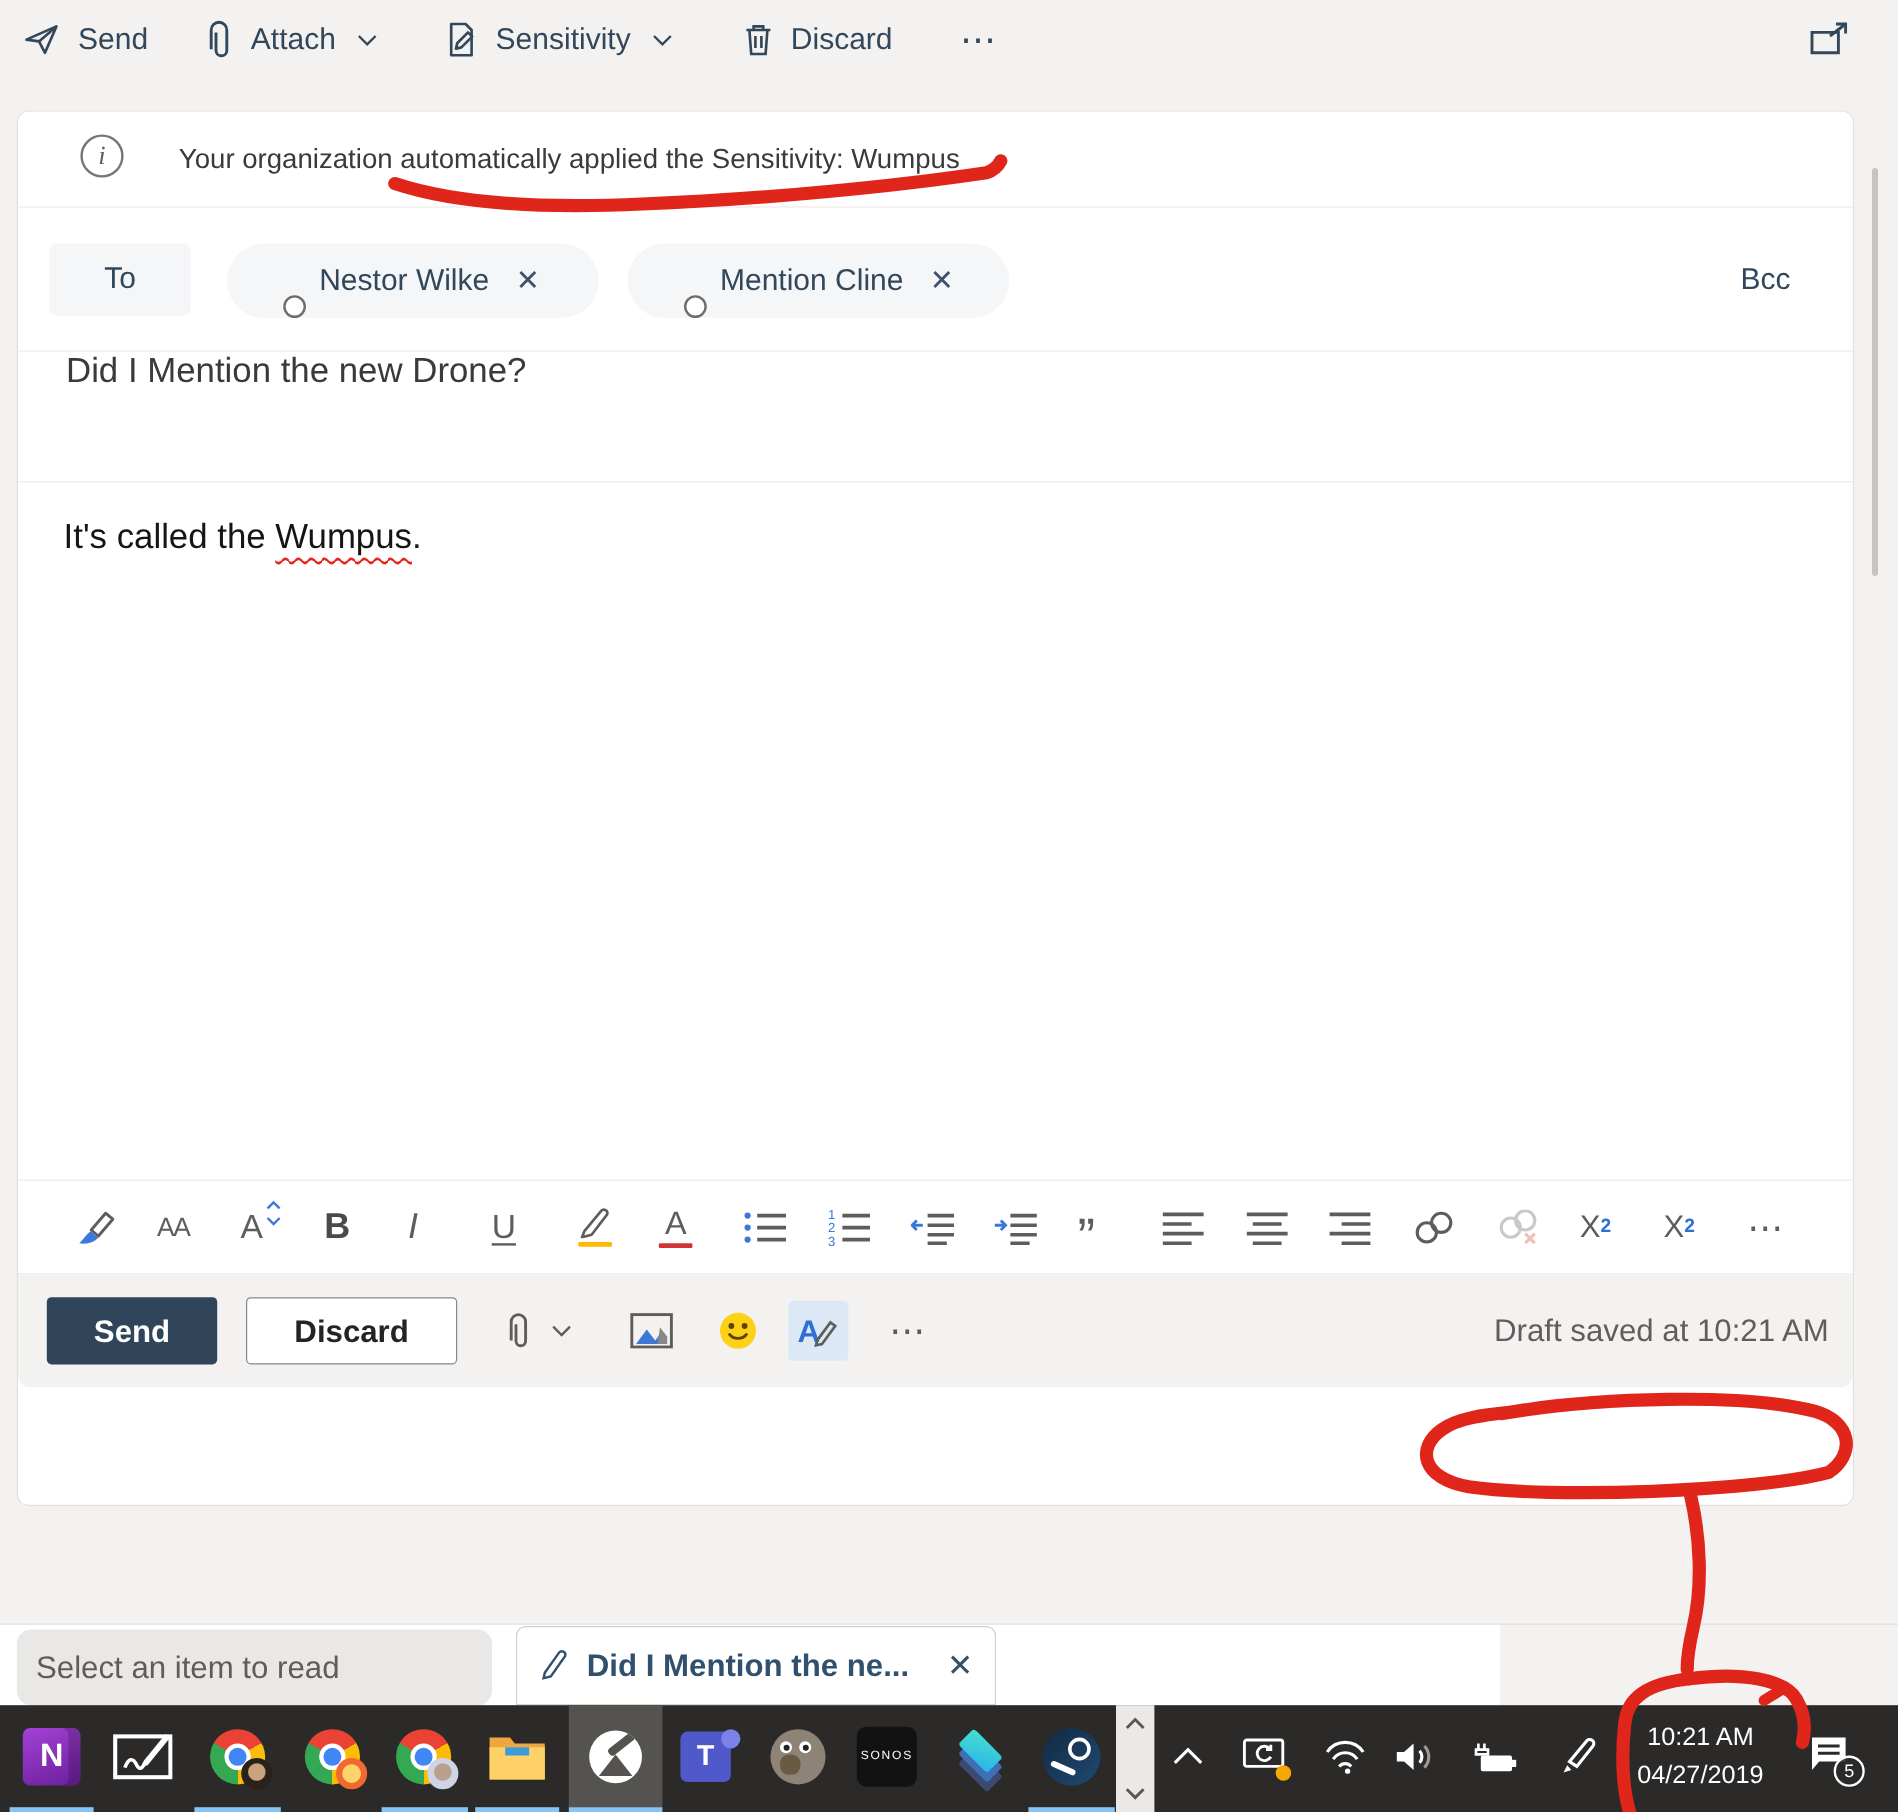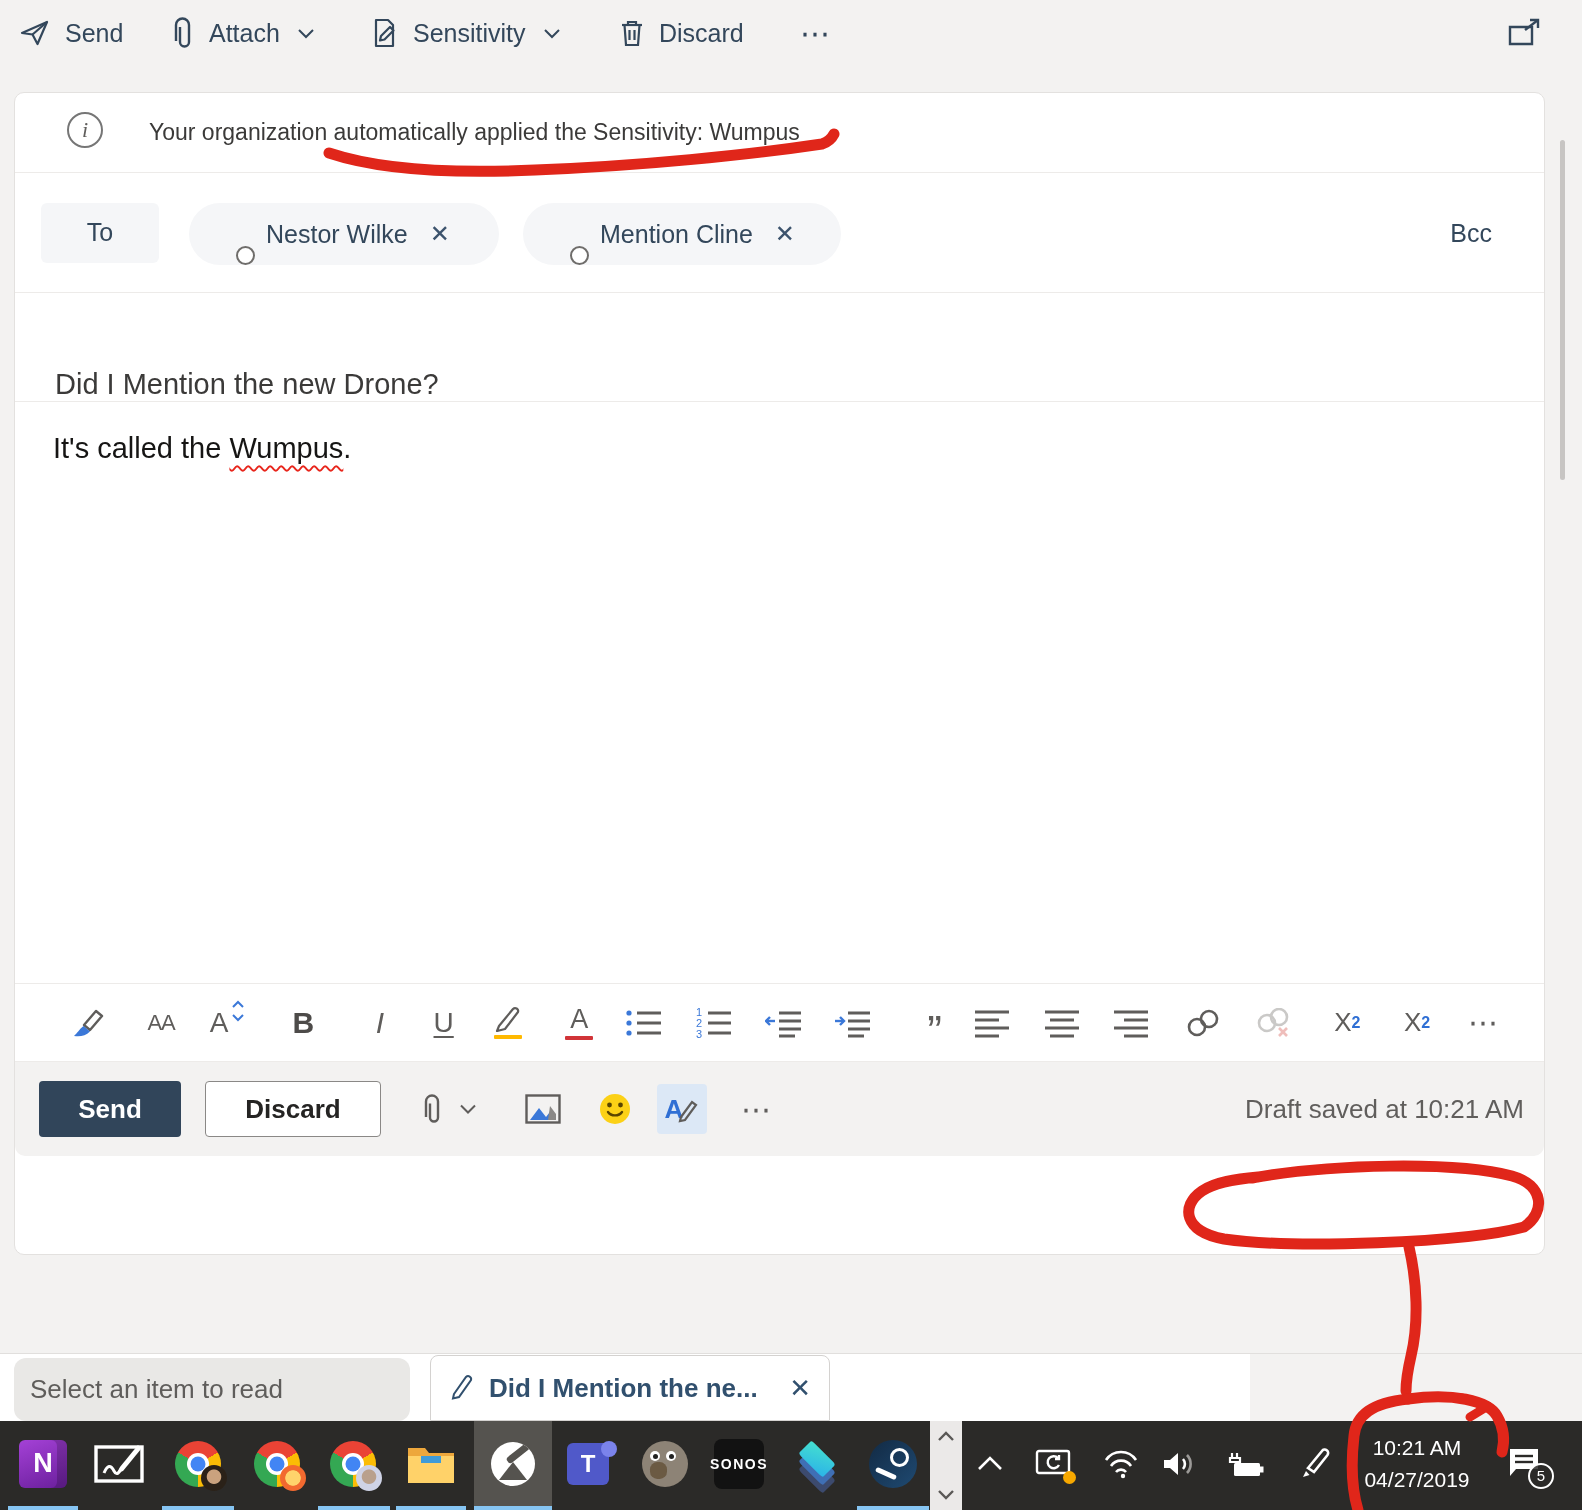--- a/index.html
+++ b/index.html
@@ -33,31 +33,31 @@
         align-items:center;padding:0 22px 0 3px;gap:18px;cursor:pointer;}
   .chip .x{color:#3c536d;font-size:24px;font-weight:300;padding:0 4px;cursor:pointer;}
   .avatar-wrap{position:relative;width:56px;height:56px;}
   .avatar{width:56px;height:56px;border-radius:50%;}
   .avatar.nestor{background:radial-gradient(circle at 50% 52%,#6b5138 0 36%,#8b9683 40%);}
   .avatar.christie{background:radial-gradient(circle at 50% 55%,#e9d3c2 0 30%,#222b38 36%);}
   .presence{position:absolute;right:-7px;bottom:-3px;width:19px;height:19px;border-radius:50%;
             background:#fff;border:2.5px solid #6f6d6b;}
   .chip-name{color:#33475b;font-size:25px;}
 
-  .subject-row{height:109px;display:flex;align-items:flex-end;}
+  .subject-row{height:109px;display:flex;align-items:flex-start;}
   .subject-text{margin-left:40px;font-size:29px;color:#3b3a39;}
   .body-area{height:582px;border-bottom:1px solid #edebe9;position:relative;}
   .body-text{position:absolute;left:38px;top:30px;font-size:29px;color:#161514;}
   .squiggle{text-decoration:underline;text-decoration-style:wavy;text-decoration-color:#e8251b;
             text-decoration-thickness:2px;text-underline-offset:7px;}
 
   
   .fmt-bar{height:78px;display:flex;align-items:center;justify-content:space-between;
            padding:0 44px 0 46px;border-bottom:1px solid #edebe9;}
-  .fmt-btn{min-width:44px;height:54px;display:flex;align-items:center;justify-content:flex-end;
+  .fmt-btn{min-width:44px;height:54px;display:flex;align-items:center;justify-content:flex-start;
            color:#5f5d5b;cursor:pointer;position:relative;}
   .glyph-b{font-size:30px;font-weight:bold;color:#4d4b49;}
   .glyph-i{font-size:30px;font-style:italic;font-family:"Liberation Serif",serif;}
   .glyph-u{font-size:28px;text-decoration:underline;text-underline-offset:4px;}
   .glyph-aa{font-size:22px;letter-spacing:-1px;}
   .stack-letter{display:flex;flex-direction:column;align-items:center;line-height:1;}
   .stack-letter .ltr{font-size:27px;}
   .bar{width:28px;height:4px;margin-top:3px;border-radius:1px;}
   .bar.yellow{background:#ffb900;}
   .bar.red{background:#d13438;}
@@ -96,21 +96,21 @@
 
   
   .taskbar{position:absolute;left:0;top:1421px;width:1582px;height:89px;background:#2b2a28;}
   .tile{position:absolute;top:0;height:85px;display:flex;align-items:center;justify-content:center;cursor:pointer;}
   .runline{position:absolute;bottom:0;height:4px;background:#86c5f3;}
   .sq{border-radius:6px;display:flex;align-items:center;justify-content:center;}
   .onenote{width:48px;height:48px;background:linear-gradient(160deg,#a441d6,#6a1f9c);color:#fff;
            font-size:27px;font-weight:bold;box-shadow:inset -10px 0 0 rgba(0,0,0,.18);}
   .teams{width:42px;height:42px;background:#5059c9;color:#fff;font-size:24px;font-weight:bold;position:relative;}
   .teams::after{content:"";position:absolute;right:-8px;top:-2px;width:16px;height:16px;border-radius:50%;background:#7b83eb;}
-  .sonos{width:50px;height:50px;background:#121212;color:#fff;font-size:14px;letter-spacing:1.5px;font-weight:bold;border-radius:8px;}
+  .sonos{width:50px;height:50px;background:#121212;color:#fff;font-size:10px;letter-spacing:1.5px;font-weight:normal;border-radius:8px;}
   .chrome{width:46px;height:46px;border-radius:50%;position:relative;
           background:conic-gradient(from -60deg,#ea4335 0 120deg,#fbbc05 0 240deg,#34a853 0 360deg);}
   .chrome::before{content:"";position:absolute;left:50%;top:50%;transform:translate(-50%,-50%);
                   width:22px;height:22px;border-radius:50%;background:#fff;}
   .chrome::after{content:"";position:absolute;left:50%;top:50%;transform:translate(-50%,-50%);
                  width:15px;height:15px;border-radius:50%;background:#4285f4;}
   .badge-prof{position:absolute;right:-6px;bottom:-4px;width:26px;height:26px;border-radius:50%;z-index:2;}
   .prof-dark{background:radial-gradient(circle at 50% 45%,#caa27e 0 35%,#2a2118 40%);}
   .prof-orange{background:radial-gradient(circle at 50% 50%,#ffd36b 0 40%,#f2692f 44%);}
   .prof-cat{background:radial-gradient(circle at 50% 45%,#b9a08c 0 35%,#cfd3e6 40%);}

